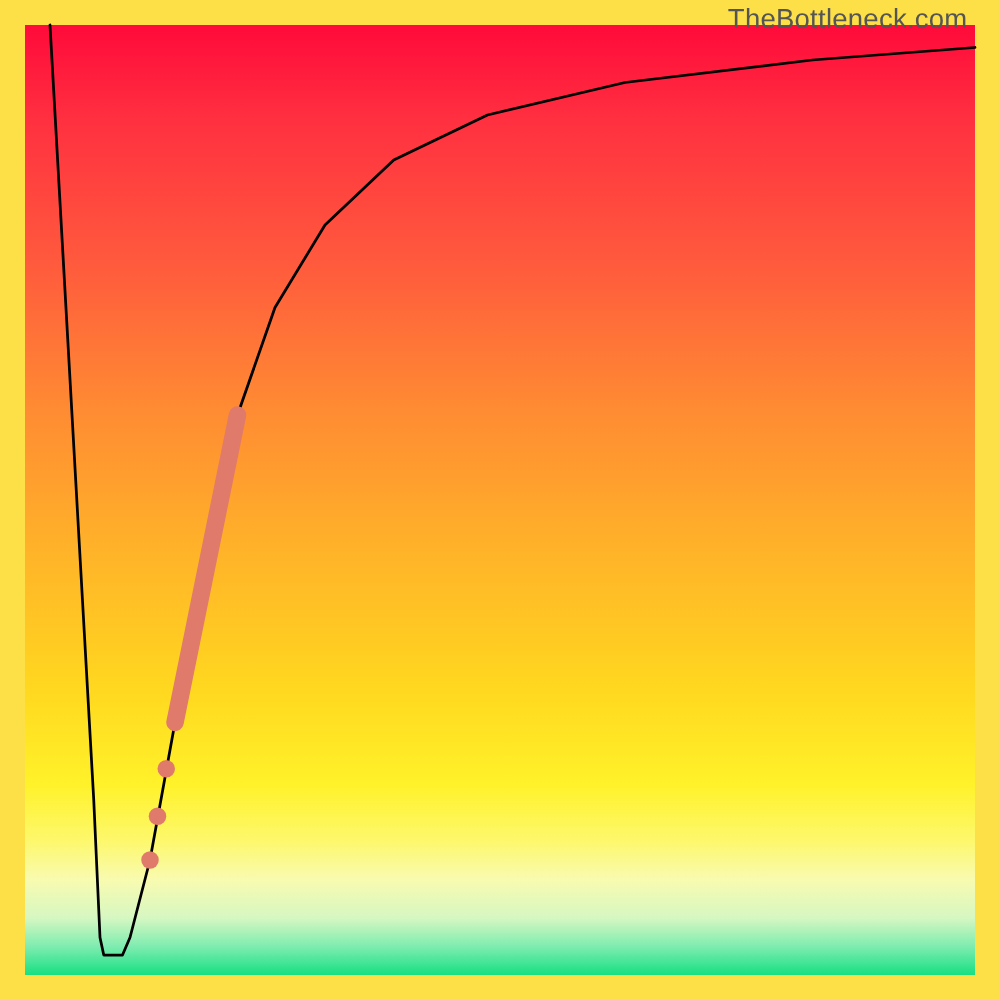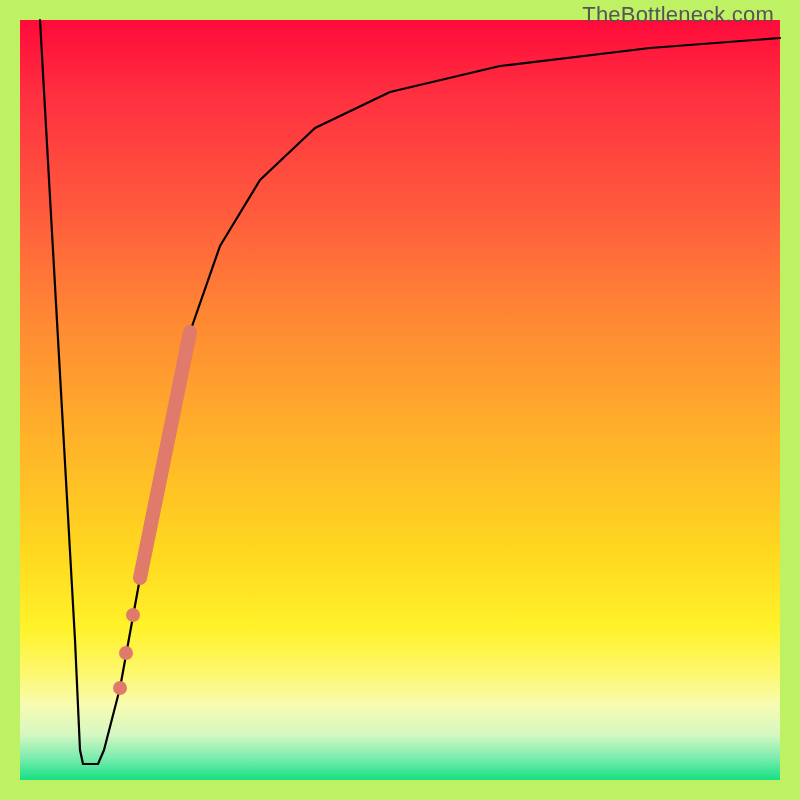--- a/index.html
+++ b/index.html
@@ -8,21 +8,21 @@
     width: 800px;
     height: 800px;
     background: #000;
     overflow: hidden;
     font-family: Arial, Helvetica, sans-serif;
   }
   .frame {
     position: relative;
     width: 800px;
     height: 800px;
-    background: #bef264;
+    background: #fde047;
   }
   .plot-area {
     position: absolute;
     left: 20px;
     top: 20px;
     width: 760px;
     height: 760px;
     background: linear-gradient(
       to bottom,
       #ff0a3a 0%,

